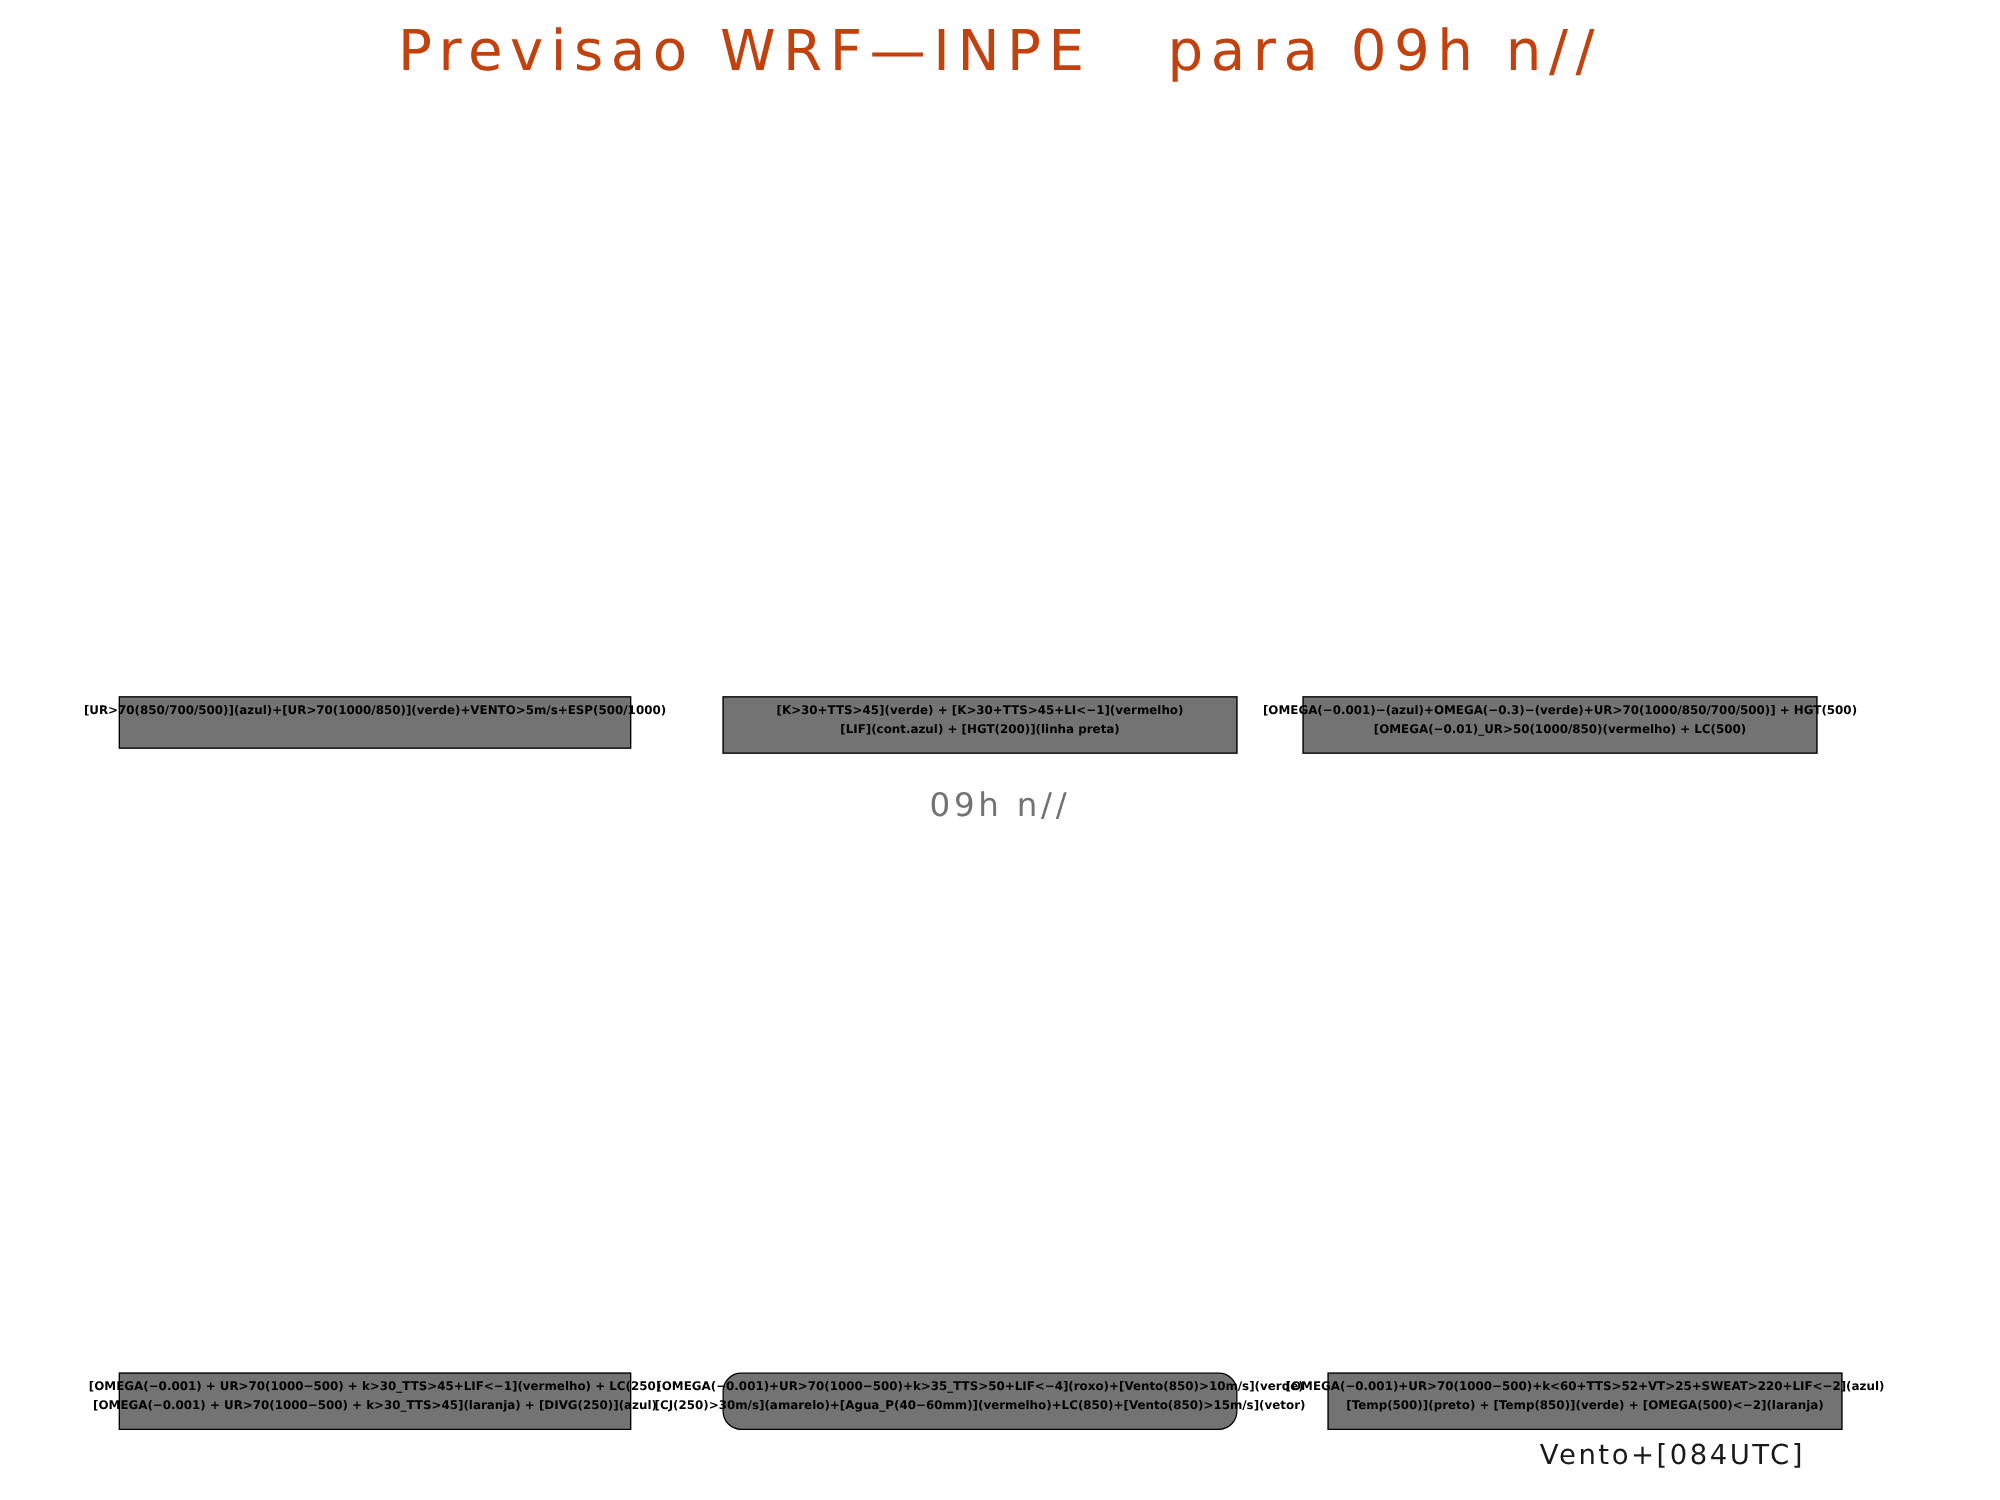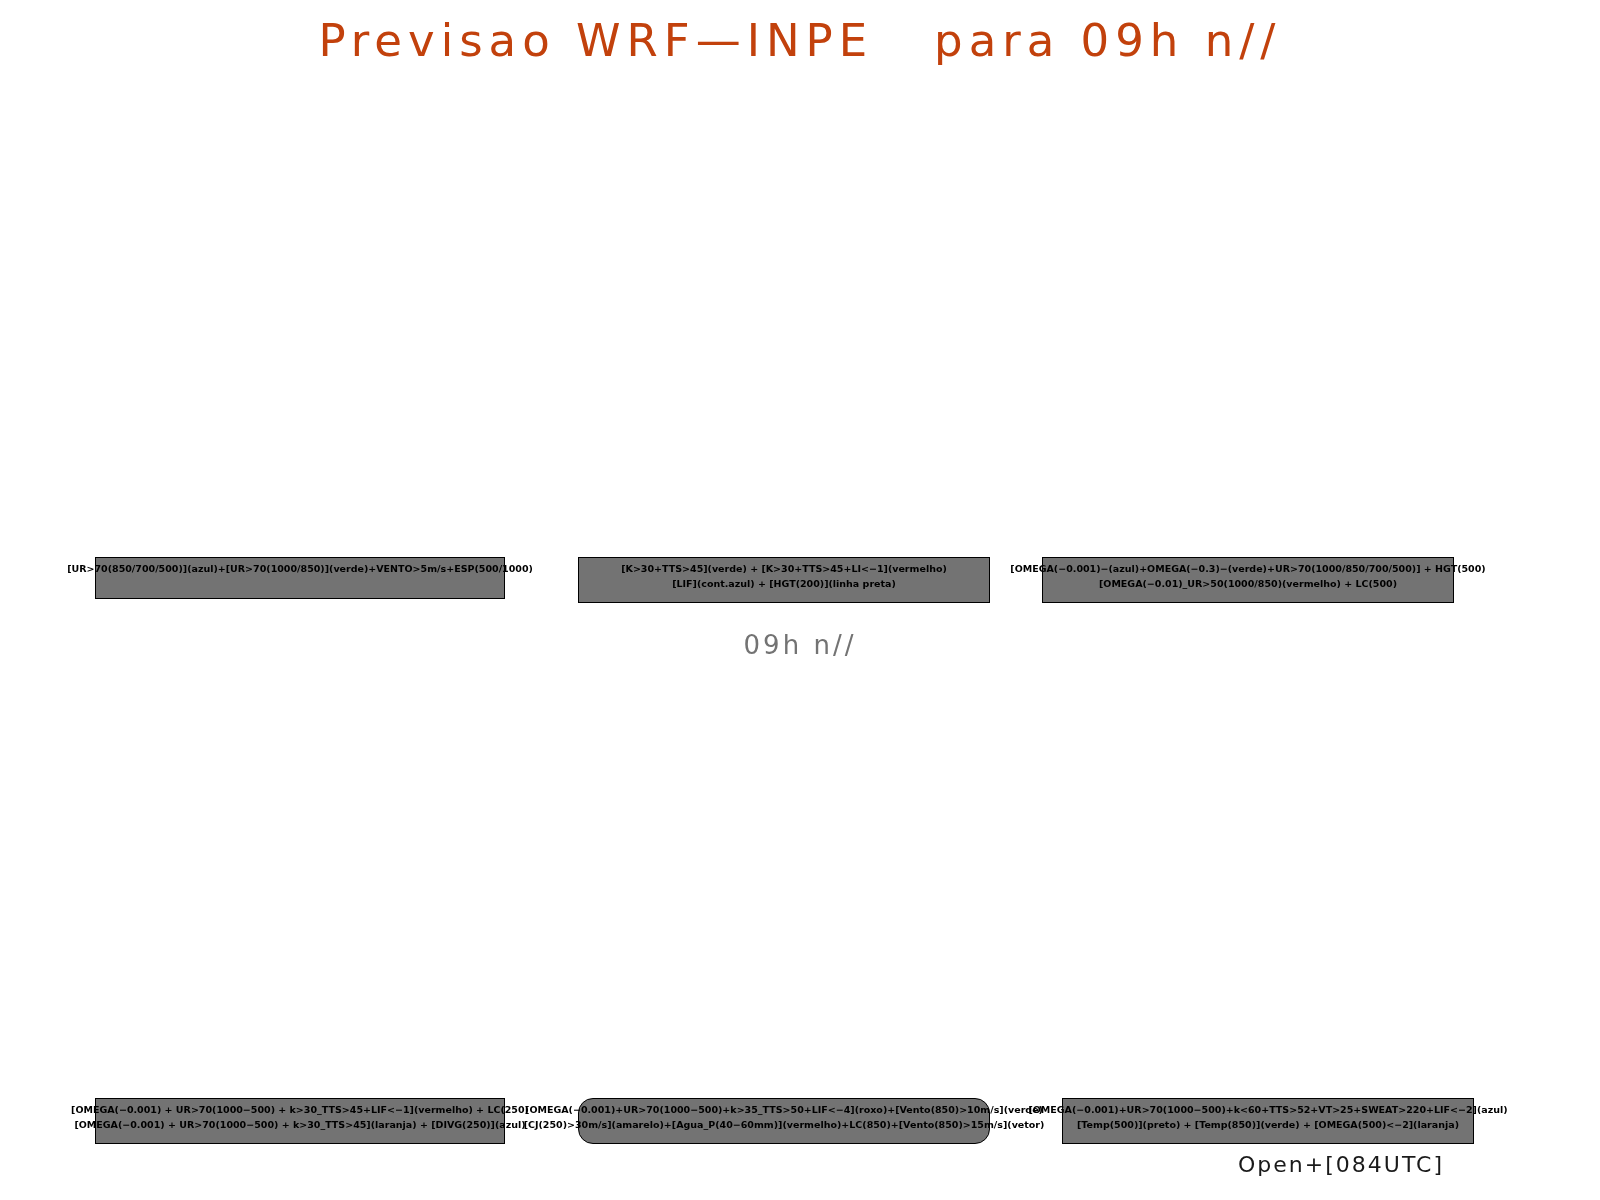--- a/index.html
+++ b/index.html
@@ -121,13 +121,13 @@
 <div class="legend-box" id="lb-r2c2">
   <div class="legend-line">[OMEGA(−0.001)+UR&gt;70(1000−500)+k&gt;35_TTS&gt;50+LIF&lt;−4](roxo)+[Vento(850)&gt;10m/s](verde)</div>
   <div class="legend-line">[CJ(250)&gt;30m/s](amarelo)+[Agua_P(40−60mm)](vermelho)+LC(850)+[Vento(850)&gt;15m/s](vetor)</div>
 </div>
 
 <div class="legend-box" id="lb-r2c3">
   <div class="legend-line">[OMEGA(−0.001)+UR&gt;70(1000−500)+k&lt;60+TTS&gt;52+VT&gt;25+SWEAT&gt;220+LIF&lt;−2](azul)</div>
   <div class="legend-line">[Temp(500)](preto)  +  [Temp(850)](verde)  +  [OMEGA(500)&lt;−2](laranja)</div>
 </div>
 
-<div class="footer-label">Open+[084UTC]</div>
+<div class="footer-label">Vento+[084UTC]</div>
 
 </body></html>

